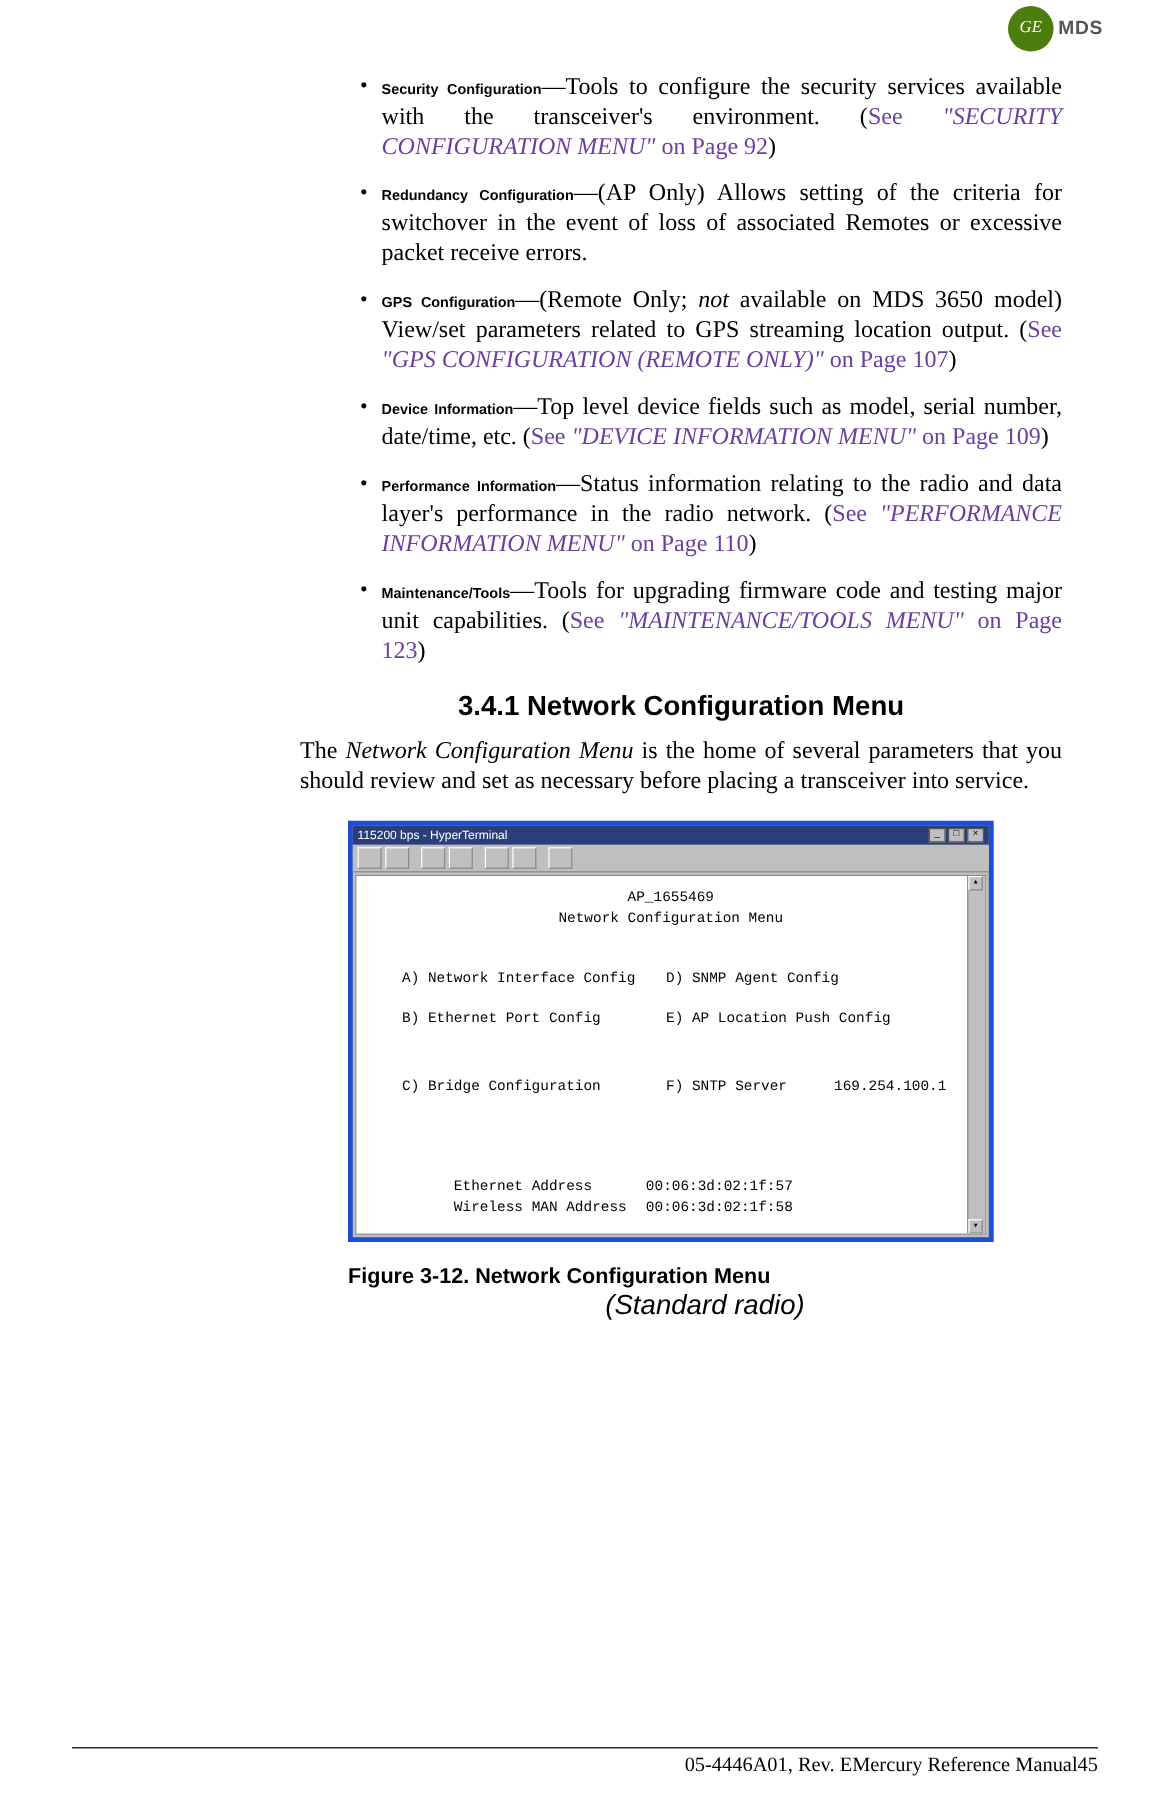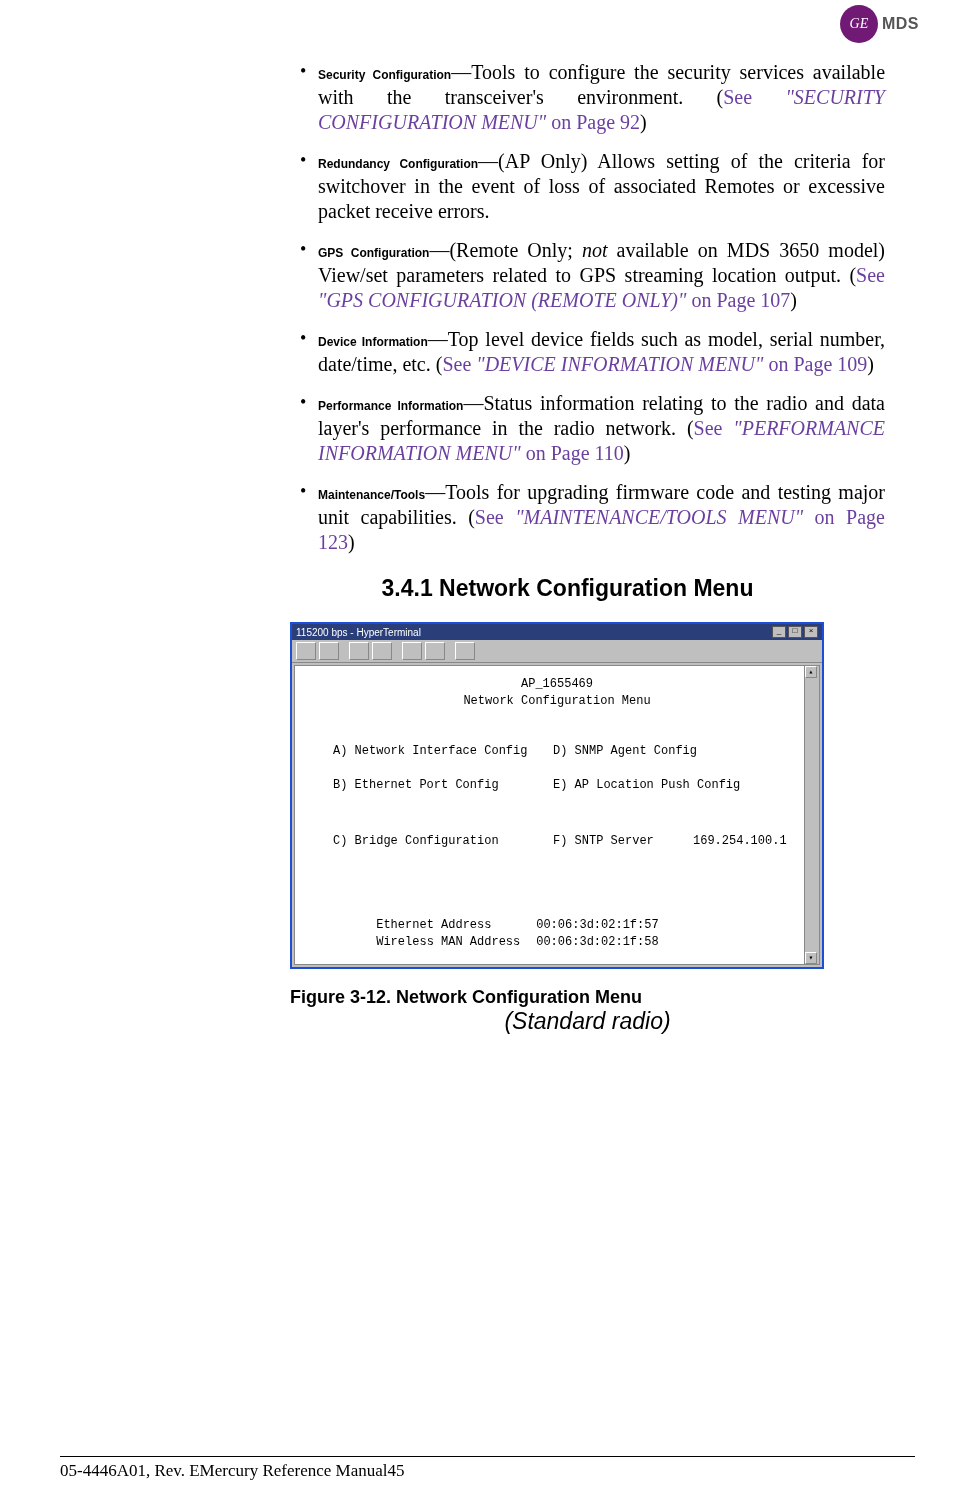--- a/index.html
+++ b/index.html
@@ -21,21 +21,21 @@
     top: 5px;
     right: 60px;
     display: flex;
     align-items: center;
     gap: 4px;
   }
   .ge-circle {
     width: 38px;
     height: 38px;
     border-radius: 50%;
-    background: #701a75;
+    background: #4d7c0f;
     display: flex;
     align-items: center;
     justify-content: center;
     color: #fff;
     font-family: Georgia, serif;
     font-style: italic;
     font-size: 14px;
   }
   .mds-text {
     font-family: Arial, Helvetica, sans-serif;
@@ -109,21 +109,21 @@
     font-size: 20px;
     line-height: 1.25;
     text-align: justify;
     margin: 0 0 20px -50px;
   }
   .figure-wrap {
     margin-left: -10px;
     margin-top: 20px;
   }
   .terminal-window {
-    border: 2px solid #1d4ed8;
+    border: 4px solid #1d4ed8;
     background: #bfbfbf;
     width: 530px;
     font-family: Arial, Helvetica, sans-serif;
   }
   .titlebar {
     background: linear-gradient(#2a3f7a, #2a3f7a);
     color: #fff;
     font-size: 10px;
     padding: 2px 4px;
     display: flex;
@@ -235,21 +235,21 @@
   }
   .footer {
     position: absolute;
     bottom: 18px;
     left: 60px;
     right: 64px;
     border-top: 1px solid #000;
     padding-top: 4px;
     font-size: 17px;
     display: flex;
-    justify-content: flex-start;
+    justify-content: flex-end;
   }
 </style>
 </head>
 <body>
 
 <div class="page">
 
   <div class="logo-area">
     <div class="ge-circle">GE</div>
     <div class="mds-text">MDS</div>
@@ -280,20 +280,23 @@
 
       <li>
         <span class="bold-label">Maintenance/Tools</span><span>—Tools for upgrading firmware code and testing major unit capabilities. (</span><span class="link"><span>See </span><span class="link-italic">"MAINTENANCE/TOOLS MENU"</span><span> on Page 123</span></span><span>)</span>
       </li>
 
     </ul>
 
 
     <h3 class="subsection">3.4.1 Network Configuration Menu</h3>
 
+    <p class="body">
+      <span>The </span><span class="italic">Network Configuration Menu</span><span> is the home of several parameters that you should review and set as necessary before placing a transceiver into service.</span>
+    </p>
 
     <div class="figure-wrap">
       <div class="terminal-window">
         <div class="titlebar">
           <span>115200 bps - HyperTerminal</span>
           <div class="win-btns">
             <div class="win-btn">_</div>
             <div class="win-btn">□</div>
             <div class="win-btn">×</div>
           </div>

